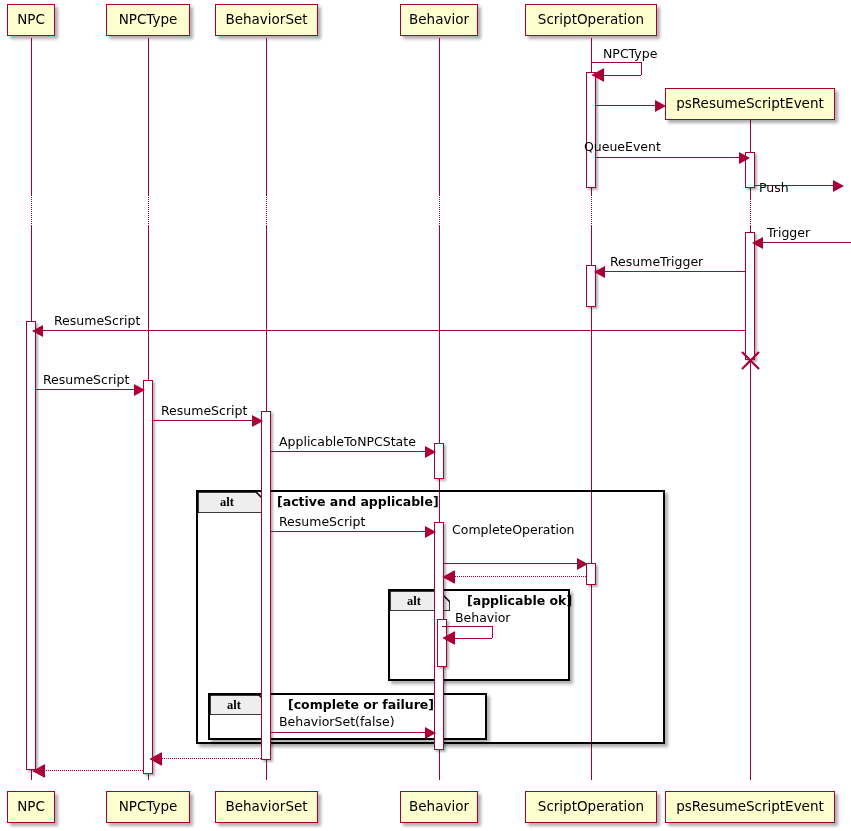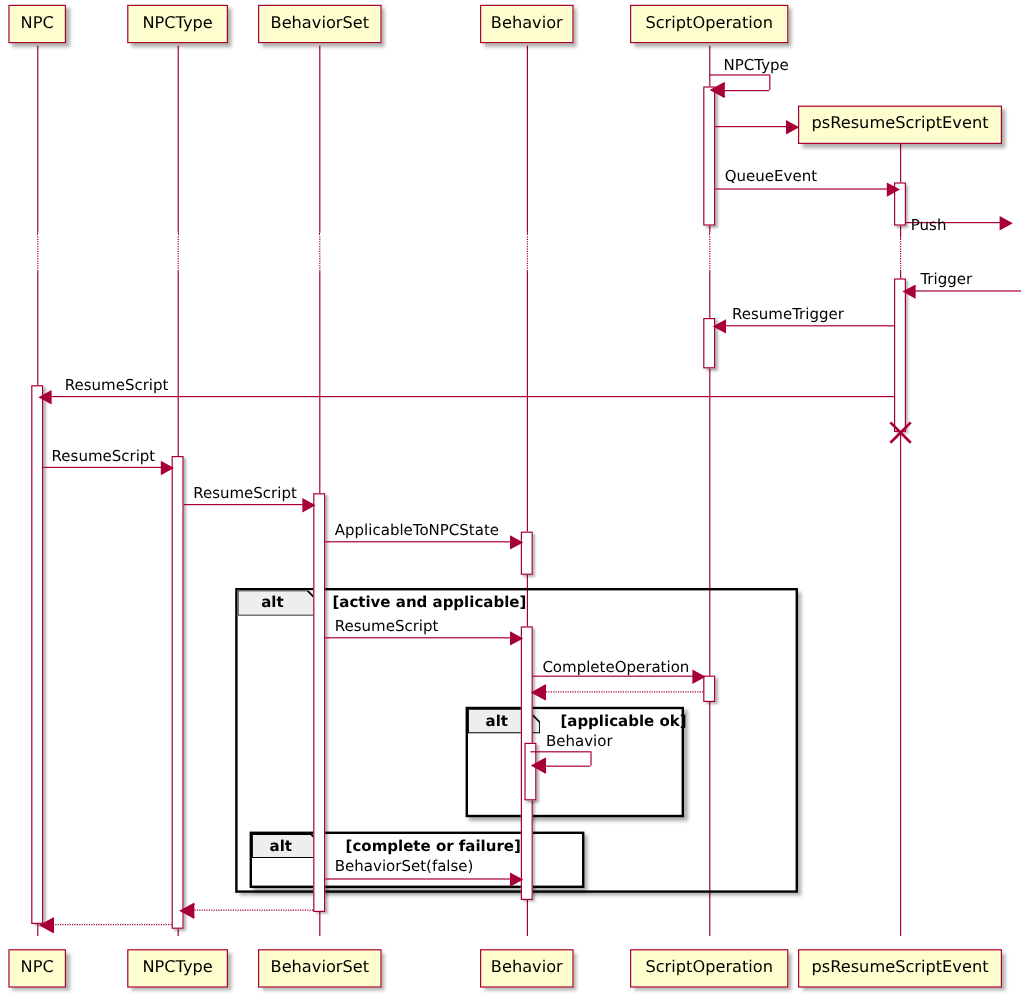--- a/index.html
+++ b/index.html
@@ -100,20 +100,21 @@
     position:absolute;
     left:0; top:0;
     width:100%;
     text-align:center;
     font-size:12.5px;
     font-weight:bold;
     color:#000;
     line-height:20px;
     padding-right:12px;
     box-sizing:border-box;
+    font-family:Liberation Serif, serif;
   }
   .guard{
     position:absolute;
     font-size:12.5px;
     font-weight:bold;
     color:#000;
     white-space:nowrap;
     line-height:1;
     z-index:14;
   }
@@ -197,21 +198,21 @@
   <svg class="arrow" style="left:592px; top:68px;" width="14" height="14">
     <path d="M12,1 L1,7 L12,13" fill="none" stroke="#A80036" stroke-width="1.6"></path>
     <path d="M12,1 L1,7 L12,13 Z" fill="#A80036"></path>
   </svg>
 
   <div class="msgline" style="left:596px; top:105px; width:68px;"></div>
   <svg class="arrow" style="left:653px; top:99px;" width="14" height="14">
     <path d="M2,1 L13,7 L2,13 Z" fill="#A80036"></path>
   </svg>
 
-  <div class="mlabel" style="left:604px; top:141px;text-align:right;">QueueEvent</div>
+  <div class="mlabel" style="left:584px; top:141px;text-align:right;">QueueEvent</div>
   <div class="msgline" style="left:596px; top:157px; width:152px;"></div>
   <svg class="arrow" style="left:737px; top:151px;" width="14" height="14">
     <path d="M2,1 L13,7 L2,13 Z" fill="#A80036"></path>
   </svg>
 
   <div class="mlabel" style="left:759px; top:182px;">Push</div>
   <div class="msgline" style="left:755px; top:185px; width:86px;"></div>
   <svg class="arrow" style="left:831px; top:179px;" width="14" height="14">
     <path d="M2,1 L13,7 L2,13 Z" fill="#A80036"></path>
   </svg>
@@ -256,21 +257,21 @@
   <svg class="arrow" style="left:423px; top:445px;" width="14" height="14">
     <path d="M2,1 L13,7 L2,13 Z" fill="#A80036"></path>
   </svg>
 
   <div class="mlabel" style="left:279px; top:516px;">ResumeScript</div>
   <div class="msgline" style="left:271px; top:531px; width:163px;"></div>
   <svg class="arrow" style="left:423px; top:525px;" width="14" height="14">
     <path d="M2,1 L13,7 L2,13 Z" fill="#A80036"></path>
   </svg>
 
-  <div class="mlabel" style="left:452px; top:550px;text-align:center;">CompleteOperation</div>
+  <div class="mlabel" style="left:452px; top:524px;text-align:center;">CompleteOperation</div>
   <div class="msgline" style="left:444px; top:563px; width:142px;"></div>
   <svg class="arrow" style="left:575px; top:557px;" width="14" height="14">
     <path d="M2,1 L13,7 L2,13 Z" fill="#A80036"></path>
   </svg>
 
   <div class="msgline dotted" style="left:448px; top:576px; width:138px;"></div>
   <svg class="arrow" style="left:443px; top:570px;" width="14" height="14">
     <path d="M12,1 L1,7 L12,13" fill="none" stroke="#A80036" stroke-width="1.6"></path>
     <path d="M12,1 L1,7 L12,13 Z" fill="#A80036"></path>
   </svg>

